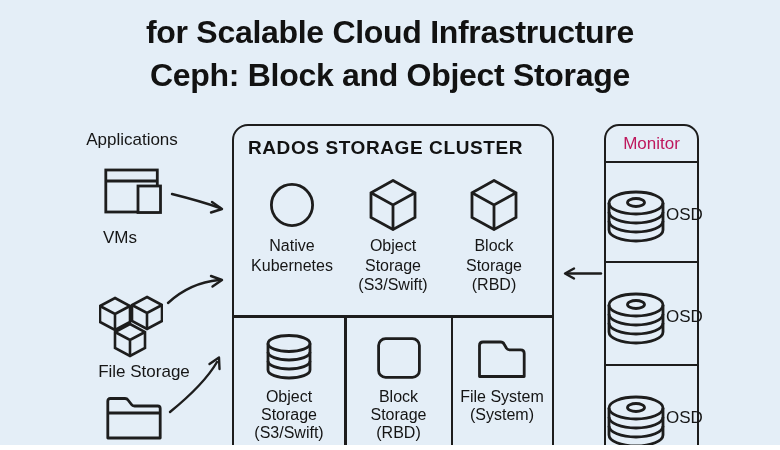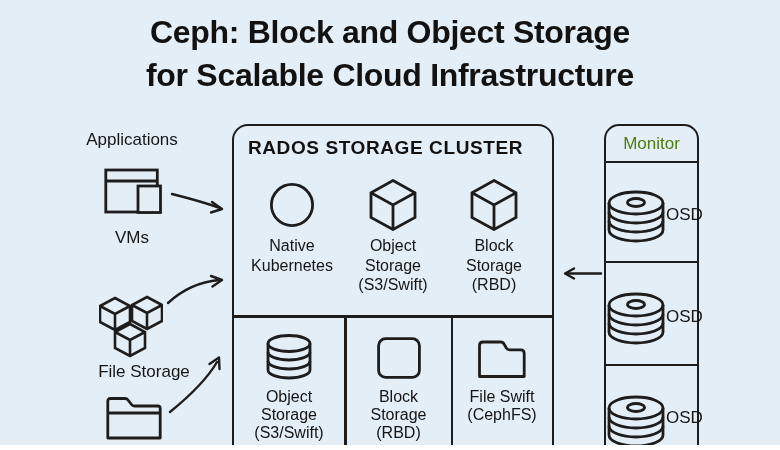--- a/index.html
+++ b/index.html
@@ -26,49 +26,49 @@
   }
   .hdiv{left:0;right:0;height:2.5px;background:#1d1d1d;}
   .vdiv{top:190px;bottom:0;width:2.5px;background:#1d1d1d;}
   .item{display:flex;flex-direction:column;align-items:center;}
   .icon-area{height:50px;display:flex;align-items:center;justify-content:center;margin-bottom:6px;}
   .item .line{font-size:16px;line-height:19.5px;text-align:center;color:#161616;}
   .cell{top:192px;bottom:0;display:flex;flex-direction:column;align-items:center;}
   .cell .icon-area{height:52px;margin-top:14px;margin-bottom:4px;}
   .node-box{display:flex;flex-direction:column;align-items:center;}
   .node-hd{width:100%;height:36.5px;border-bottom:2.5px solid #1d1d1d;
-    text-align:center;line-height:36px;font-size:17px;color:#4d7c0f;box-sizing:border-box;}
+    text-align:center;line-height:36px;font-size:17px;color:#be185d;box-sizing:border-box;}
   .osd{width:100%;display:flex;flex-direction:row;align-items:center;box-sizing:border-box;}
   .osd-lbl{font-size:17px;margin-top:7px;color:#161616;}
   svg{display:block;}
   .stroke{stroke:#1d1d1d;fill:none;stroke-width:2.8;}
   .stroke-fill{stroke:#1d1d1d;fill:#e4eef7;stroke-width:2.8;}
   .arrow{stroke:#1d1d1d;fill:none;stroke-width:2.4;stroke-linecap:round;stroke-linejoin:round;}
 </style>
 </head>
 <body>
 
 <div id="canvas">
 
   <div class="abs title">
+    <div>for Scalable Cloud Infrastructure</div>
     <div>Ceph: Block and Object Storage</div>
-    <div>for Scalable Cloud Infrastructure</div>
   </div>
 
   <div class="abs lbl ctr" style="left:42px;top:130px;width:180px;text-align:center;">Applications</div>
 
   <div class="abs" style="left:104px;top:166px;">
     <svg width="58" height="50" viewBox="0 0 58 50">
       <rect class="stroke" x="1.8" y="4" width="51.5" height="42" stroke-width="3"></rect>
       <path class="stroke" d="M1.8,15 H53.3" stroke-width="3"></path>
       <rect class="stroke-fill" x="34" y="20" width="22.5" height="26.5" stroke-width="3"></rect>
     </svg>
   </div>
 
-  <div class="abs lbl ctr" style="left:32px;top:228px;width:200px;">
+  <div class="abs lbl ctr" style="left:20px;top:228px;width:200px;">
     <div>VMs</div>
   </div>
 
   <div class="abs" style="left:99px;top:295px;">
     <svg width="64" height="64" viewBox="0 0 64 64">
       <g stroke="#1d1d1d" stroke-width="2.6" fill="#e4eef7">
         <path d="M16,3 L31,11 31,27 16,35 1,27 1,11 Z"></path>
         <path d="M1,11 L16,19 31,11 M16,19 V35" fill="none"></path>
         <path d="M48,2 L63,10 63,26 48,34 33,26 33,10 Z"></path>
         <path d="M33,10 L48,18 63,10 M48,18 V34" fill="none"></path>
@@ -152,22 +152,22 @@
       <div class="line">Storage</div>
       <div class="line">(RBD)</div>
     </div>
 
     <div class="abs cell" style="left:219px;width:98px;">
       <div class="icon-area">
         <svg width="50" height="42" viewBox="0 0 50 42">
           <path class="stroke" stroke-linejoin="round" d="M2.5,39.5 V8.5 Q2.5,5 6,5 H23.5 Q26,5 27,7 L29.5,11.3 Q30.5,12.8 32.5,12.8 H43.7 Q47.2,12.8 47.2,16.3 V39.5 Z"></path>
         </svg>
       </div>
-      <div class="line">File Swift</div>
-      <div class="line">(CephFS)</div>
+      <div class="line">File System</div>
+      <div class="line">(System)</div>
     </div>
   </div>
 
   <div class="abs box node-box" style="left:604px;top:124px;width:95px;height:345px;border-radius:15px 15px 0 0;">
     <div class="node-hd">Monitor</div>
 
     <div class="osd" style="height:100px;border-bottom:2.5px solid #1d1d1d;">
       <div style="margin-top:11px;">
         <svg width="60" height="54" viewBox="0 0 60 54">
           <ellipse class="stroke" cx="30" cy="13" rx="27" ry="11"></ellipse>

